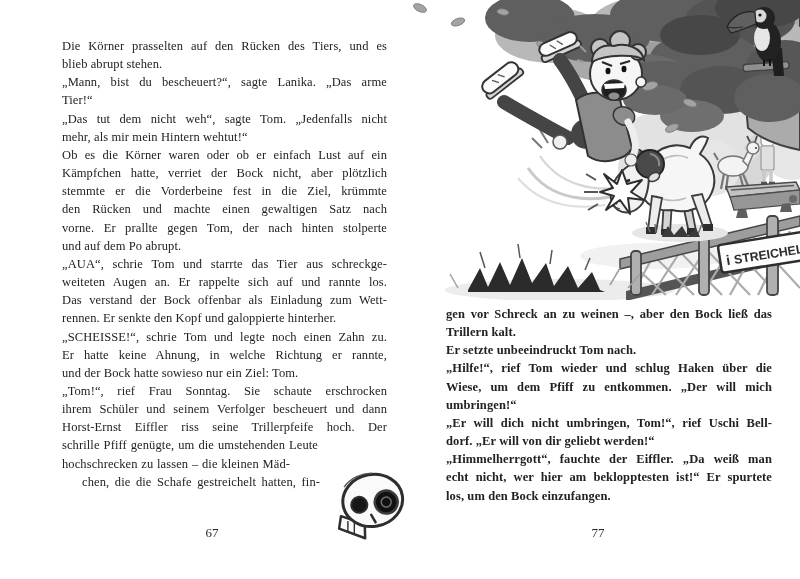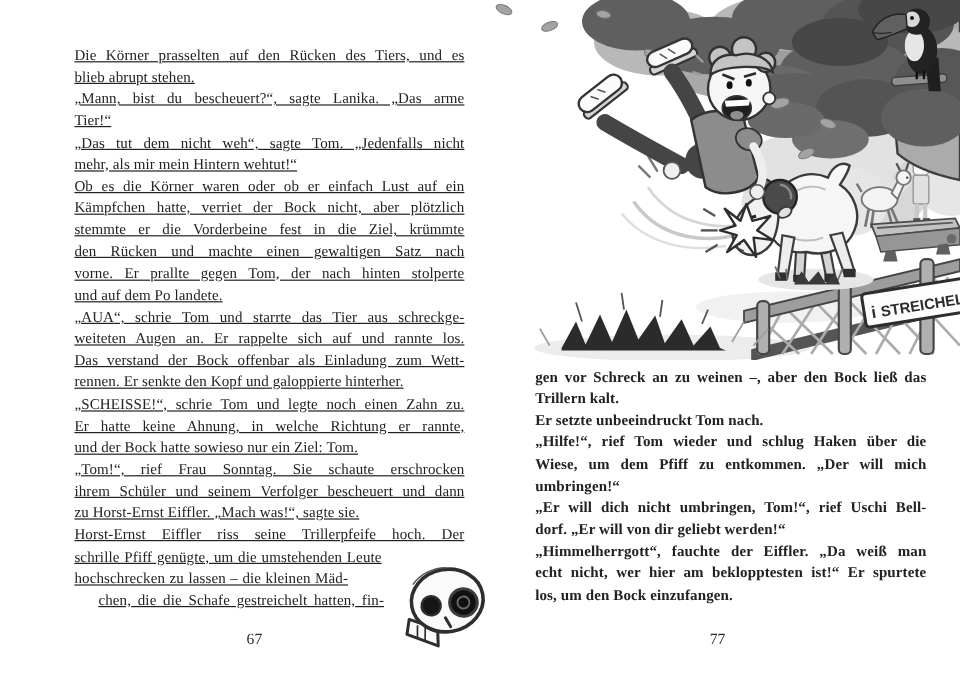--- a/index.html
+++ b/index.html
@@ -11,43 +11,42 @@
   .line{line-height:18.15px;width:100%;white-space:normal;}
   .line.just{text-align:justify;text-align-last:justify;}
   .page-num{position:absolute;font-size:13px;color:#2a2a2a;width:40px;text-align:center;}
   svg{position:absolute;display:block;}
   #illustration{left:400px;top:0;}
   #skull{left:324px;top:465px;}
 </style>
 </head>
 <body>
 
-<div class="textcol" style="left:62px;top:37px;width:325px;text-decoration:underline;">
+<div class="textcol" style="left:62px;top:37px;width:325px;">
     <div class="line just">Die Körner prasselten auf den Rücken des Tiers, und es</div>
     <div class="line">blieb abrupt stehen.</div>
     <div class="line just">„Mann, bist du bescheuert?“, sagte Lanika. „Das arme</div>
     <div class="line">Tier!“</div>
     <div class="line just">„Das tut dem nicht weh“, sagte Tom. „Jedenfalls nicht</div>
     <div class="line">mehr, als mir mein Hintern wehtut!“</div>
     <div class="line just">Ob es die Körner waren oder ob er einfach Lust auf ein</div>
     <div class="line just">Kämpfchen hatte, verriet der Bock nicht, aber plötzlich</div>
     <div class="line just">stemmte er die Vorderbeine fest in die Ziel, krümmte</div>
     <div class="line just">den Rücken und machte einen gewaltigen Satz nach</div>
     <div class="line just">vorne. Er prallte gegen Tom, der nach hinten stolperte</div>
-    <div class="line">und auf dem Po landete.</div>
+    <div class="line">und auf dem Po abrupt.</div>
     <div class="line just">„AUA“, schrie Tom und starrte das Tier aus schreckge-</div>
     <div class="line just">weiteten Augen an. Er rappelte sich auf und rannte los.</div>
     <div class="line just">Das verstand der Bock offenbar als Einladung zum Wett-</div>
     <div class="line">rennen. Er senkte den Kopf und galoppierte hinterher.</div>
     <div class="line just">„SCHEISSE!“, schrie Tom und legte noch einen Zahn zu.</div>
     <div class="line just">Er hatte keine Ahnung, in welche Richtung er rannte,</div>
     <div class="line">und der Bock hatte sowieso nur ein Ziel: Tom.</div>
     <div class="line just">„Tom!“, rief Frau Sonntag. Sie schaute erschrocken</div>
     <div class="line just">ihrem Schüler und seinem Verfolger bescheuert und dann</div>
-    <div class="line">zu Horst-Ernst Eiffler. „Mach was!“, sagte sie.</div>
     <div class="line just">Horst-Ernst Eiffler riss seine Trillerpfeife hoch. Der</div>
     <div class="line just" style="width: 256px;">schrille Pfiff genügte, um die umstehenden Leute</div>
     <div class="line just" style="width: 228px;">hochschrecken zu lassen – die kleinen Mäd-</div>
     <div class="line just" style="width: 238px; margin-left: 20px;">chen, die die Schafe gestreichelt hatten, fin-</div>
   </div>
 <div class="page-num" style="left:192px;top:525px;">67</div>
 
 <svg id="skull" width="92" height="86" viewBox="0 0 92 86">
   <g transform="rotate(-10 46 43)">
     <polygon points="16,46 38,58 36,72 12,58" fill="#fafafa" stroke="#2e2e2e" stroke-width="2.5" stroke-linejoin="round"></polygon>

